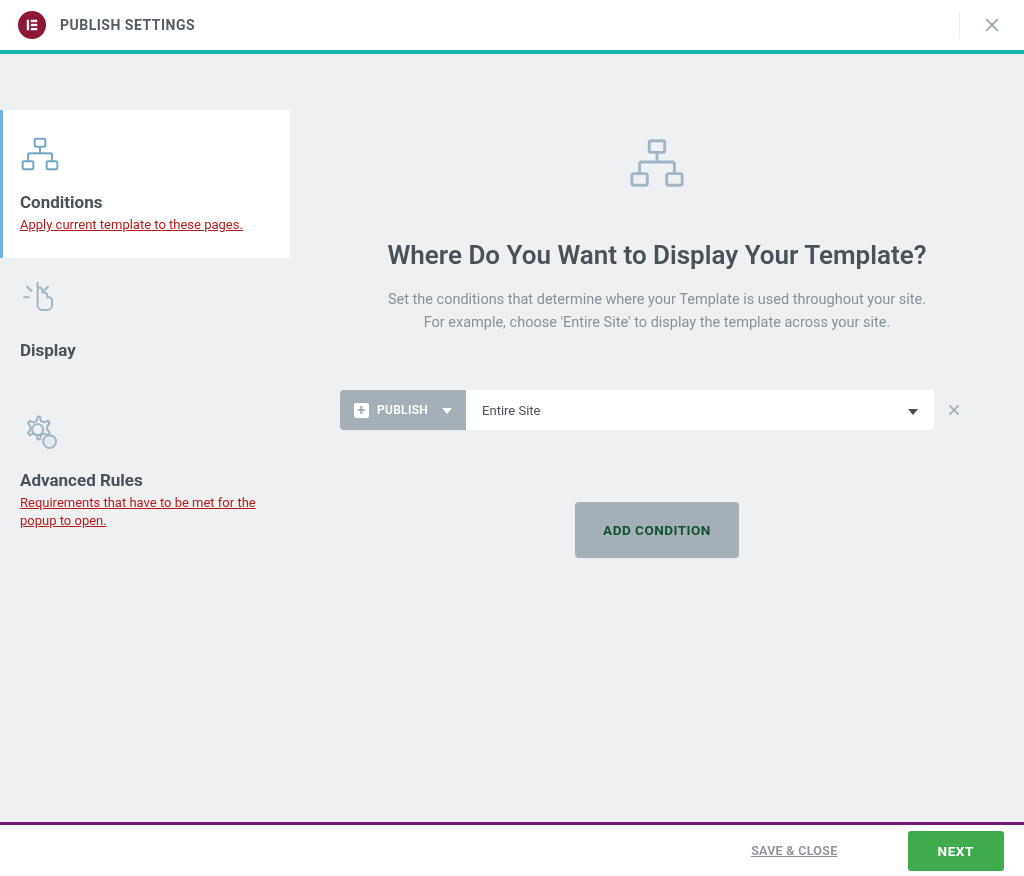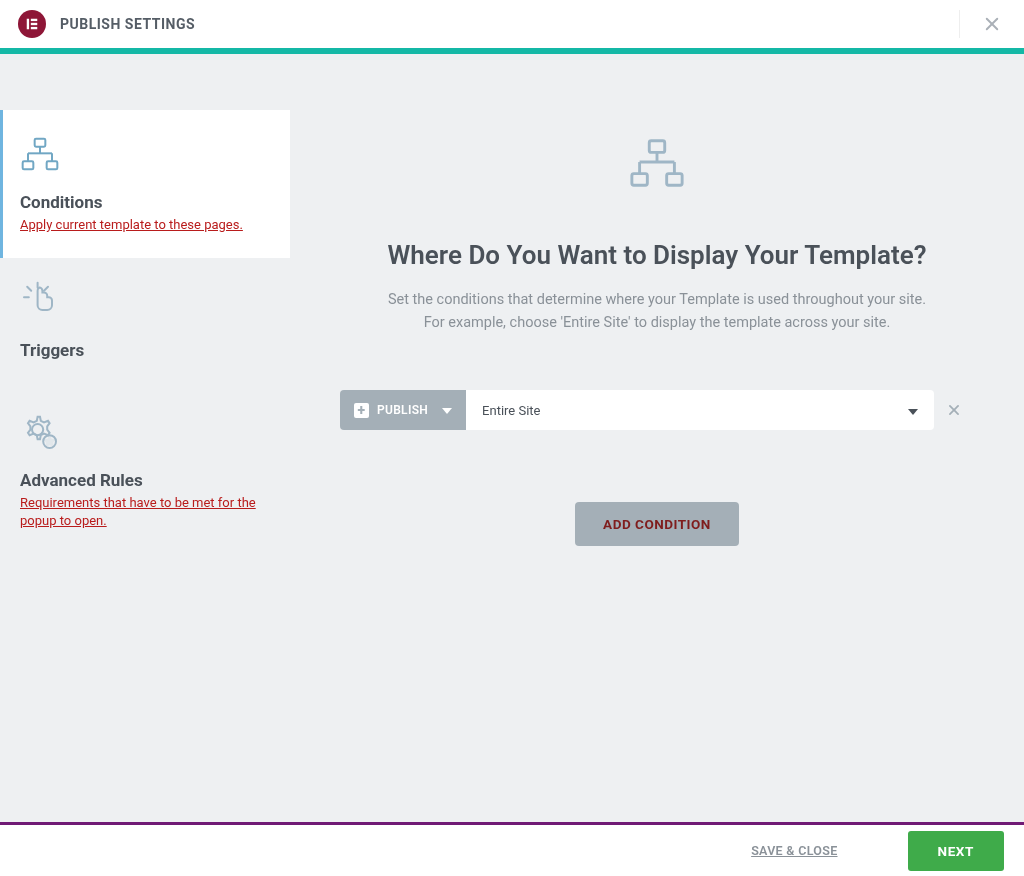--- a/index.html
+++ b/index.html
@@ -15,21 +15,21 @@
     overflow: hidden;
     display: flex;
     flex-direction: column;
   }
   
   .header {
     height: 54px;
     display: flex;
     align-items: center;
     padding: 0 18px;
-    border-bottom: 6px solid #14b8a6;
+    border-bottom: 4px solid #14b8a6;
     justify-content: space-between;
   }
   .header-left {
     display: flex;
     align-items: center;
     gap: 14px;
   }
   .logo {
     width: 28px;
     height: 28px;
@@ -184,25 +184,25 @@
     width: 40px;
     display: flex;
     align-items: center;
     justify-content: center;
     color: #a4afb7;
     cursor: pointer;
   }
   .add-condition-btn {
     display: inline-block;
     background: #a4afb7;
-    color: #7f1d1d;
+    color: #14532d;
     font-size: 13.5px;
     font-weight: 700;
     letter-spacing: 0.5px;
-    padding: 14px 28px;
+    padding: 20px 28px;
     border-radius: 4px;
     cursor: pointer;
   }
   
   .footer {
     height: 54px;
     background: #fff;
     border-top: 3px solid #701a75;
     display: flex;
     align-items: center;
@@ -279,21 +279,21 @@
       <div class="sidebar-icon">
         <svg width="40" height="42" viewBox="0 0 50 52" fill="none" stroke="currentColor" stroke-width="2.5" stroke-linecap="round">
           <path d="M22 16 v14 a6 6 0 0 0 6 6 h6 a6 6 0 0 0 6 -6 v-6 a4 4 0 0 0 -4 -4 h-2 v-2 a4 4 0 0 0 -4 -4 h-2 v-2 a4 4 0 0 0 -4 -4 a4 4 0 0 0 -2 4 z"></path>
           <line x1="22" y1="8" x2="22" y2="2"></line>
           <line x1="14" y1="12" x2="9" y2="7"></line>
           <line x1="30" y1="12" x2="35" y2="7"></line>
           <line x1="11" y1="20" x2="5" y2="20"></line>
         </svg>
       </div>
       <div class="sidebar-text">
-        <div class="sidebar-title">Triggers</div>
+        <div class="sidebar-title">Display</div>
       </div>
     </div>
 
     <div class="sidebar-item">
       <div class="sidebar-icon">
         <svg width="40" height="40" viewBox="0 0 50 50" fill="none" stroke="currentColor" stroke-width="2.5">
           <circle cx="22" cy="22" r="7"></circle>
           <path d="M22 6 l3 0 l1 5 l4 2 l5 -2 l2 3 l-3 4 l0 4 l3 4 l-2 3 l-5 -2 l-4 2 l-1 5 l-3 0 l-1 -5 l-4 -2 l-5 2 l-2 -3 l3 -4 l0 -4 l-3 -4 l2 -3 l5 2 l4 -2 z"></path>
           <circle cx="37" cy="37" r="8"></circle>
           <path d="M37 31 l2 4 l4 0 l-3 3 l1 4 l-4 -2 l-4 2 l1 -4 l-3 -3 l4 0 z" fill="currentColor" opacity="0.15"></path>

